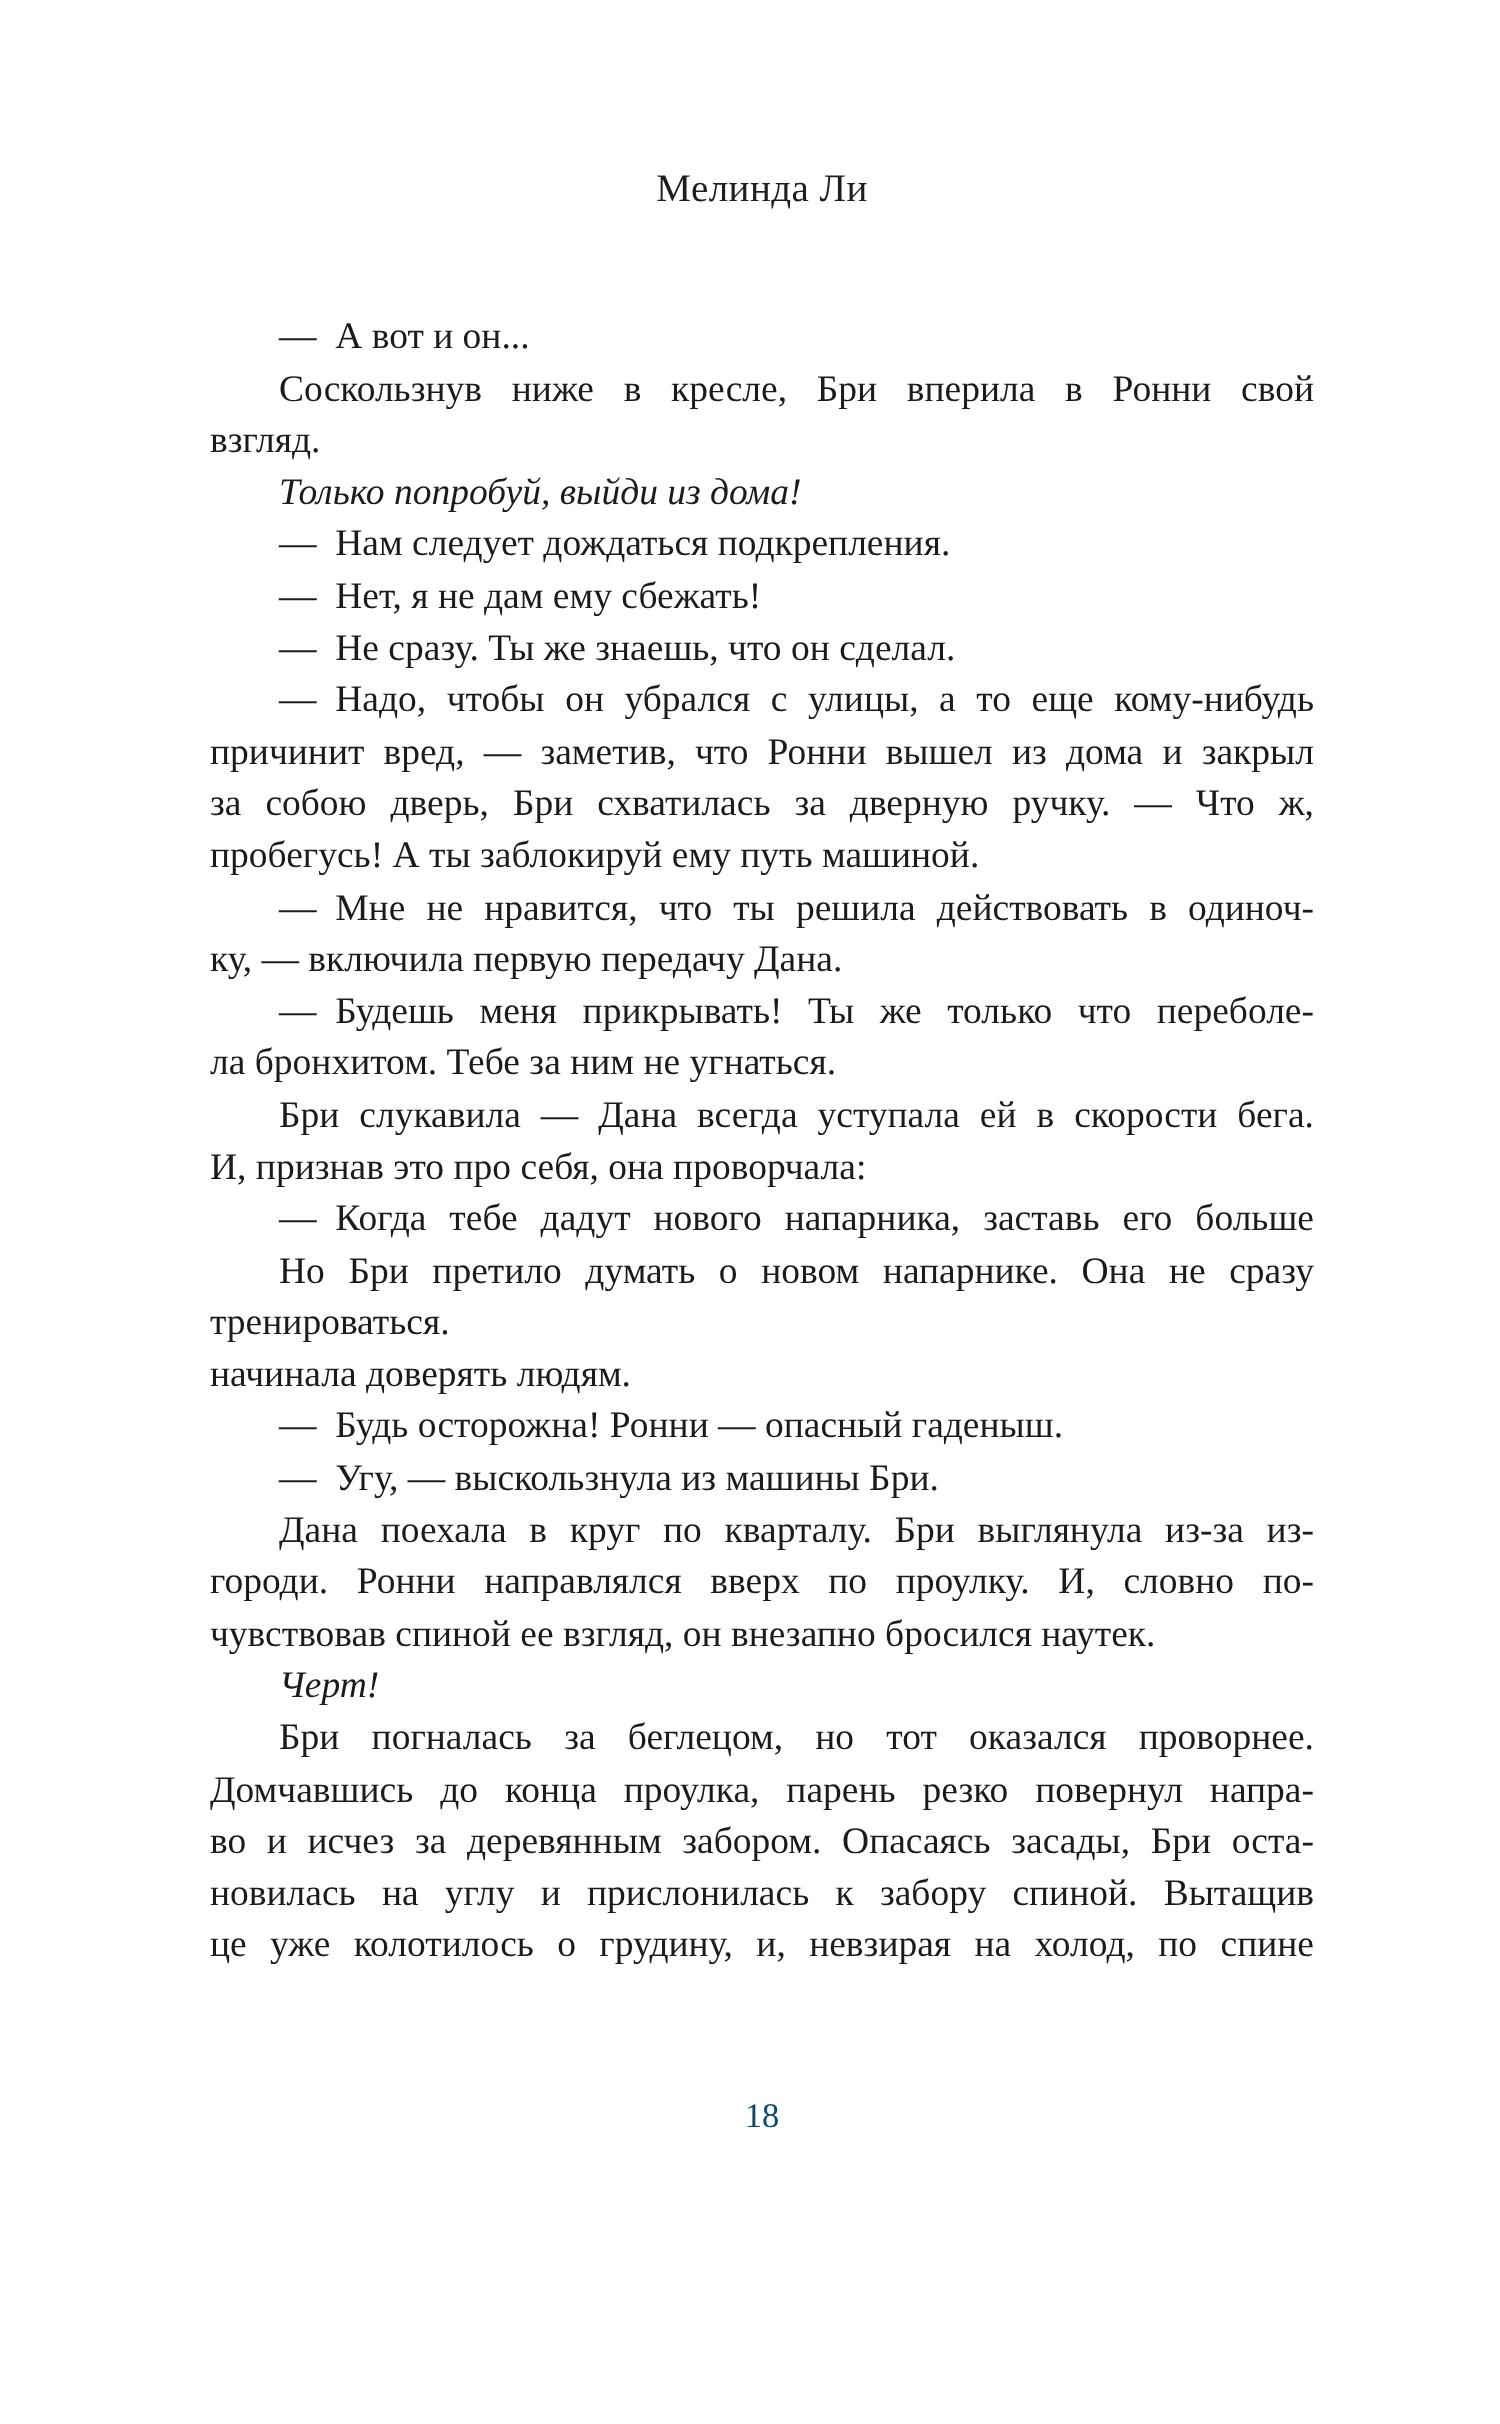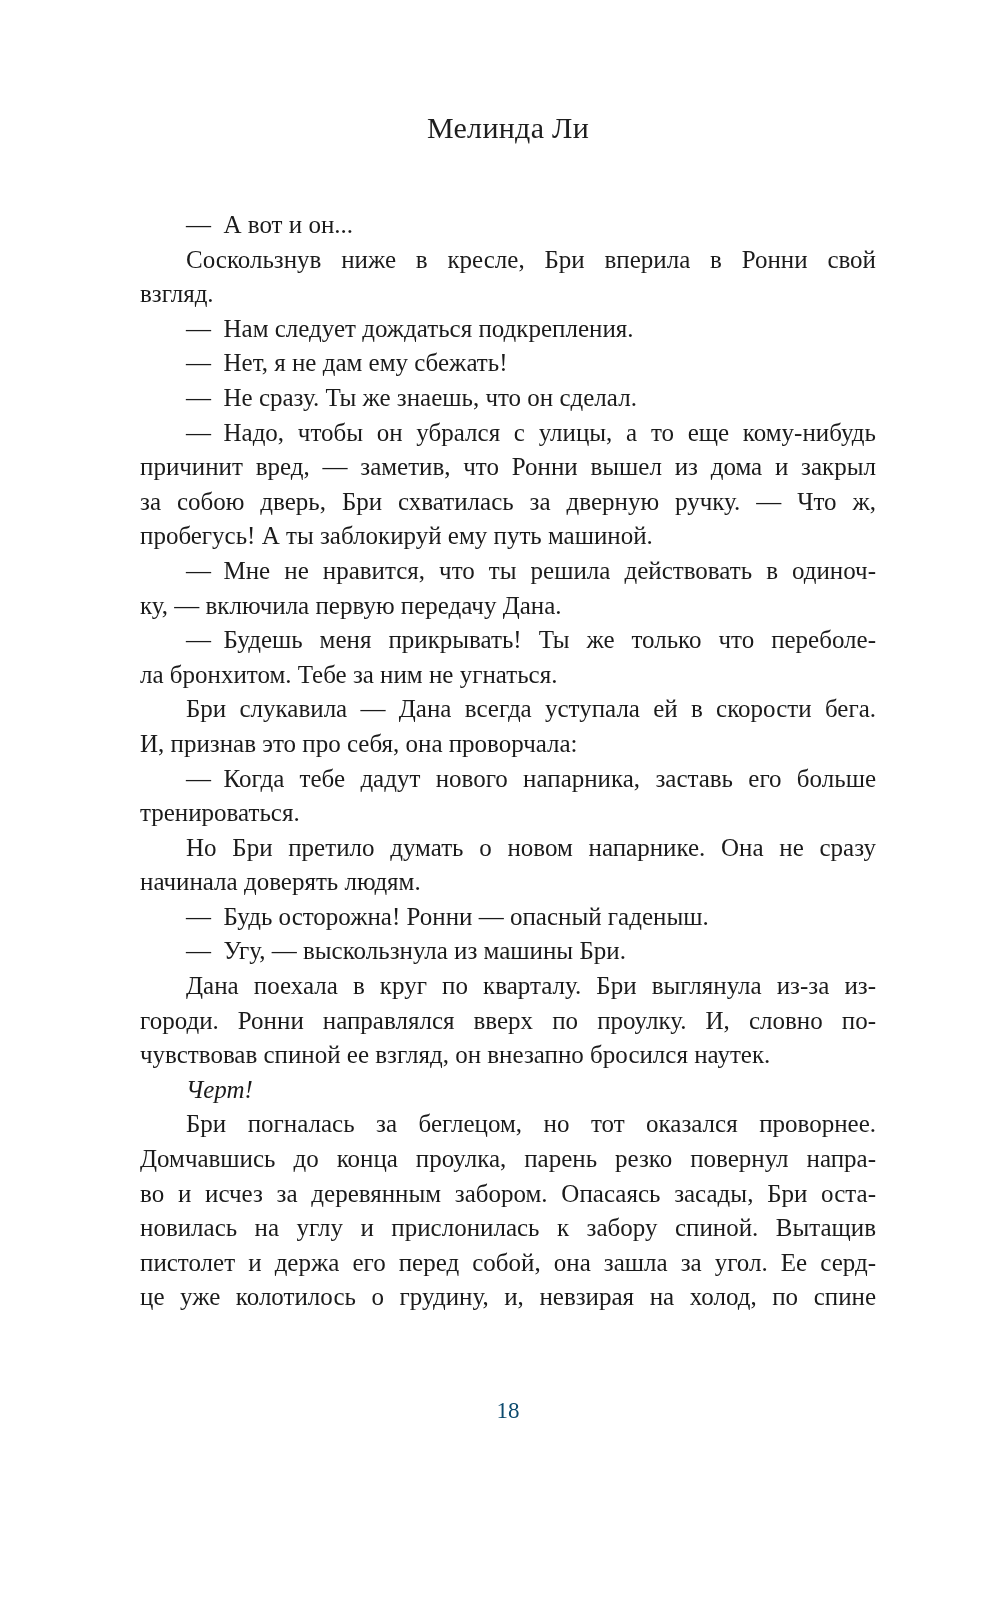--- a/index.html
+++ b/index.html
@@ -16,21 +16,21 @@
     overflow: hidden;
     font-family: "Liberation Serif", serif;
     color: #1b1b1b;
   }
   .running-head {
     position: absolute;
     top: 111px;
     left: 140px;
     width: 736px;
     text-align: center;
-    font-size: 30px;
+    font-size: 26px;
     letter-spacing: 0.3px;
     color: #1e1e1e;
   }
   .body-text {
     position: absolute;
     top: 190px;
     left: 140px;
     width: 736px;
     font-size: 25px;
     margin-top: 18px;
@@ -66,45 +66,45 @@
 </head>
 <body>
 
 <div class="page">
   <div class="running-head">Мелинда Ли</div>
 
   <div class="body-text">
       <div class="line indent">— А вот и он...</div>
       <div class="line indent justify">Соскользнув ниже в кресле, Бри вперила в Ронни свой</div>
       <div class="line">взгляд.</div>
+      <div class="line indent italic">Только попробуй, выйди из дома!</div>
       <div class="line indent">— Нам следует дождаться подкрепления.</div>
       <div class="line indent">— Нет, я не дам ему сбежать!</div>
       <div class="line indent">— Не сразу. Ты же знаешь, что он сделал.</div>
       <div class="line indent justify">— Надо, чтобы он убрался с улицы, а то еще кому-нибудь</div>
       <div class="line justify">причинит вред, — заметив, что Ронни вышел из дома и закрыл</div>
       <div class="line justify">за собою дверь, Бри схватилась за дверную ручку. — Что ж,</div>
       <div class="line">пробегусь! А ты заблокируй ему путь машиной.</div>
       <div class="line indent justify">— Мне не нравится, что ты решила действовать в одиноч-</div>
       <div class="line">ку, — включила первую передачу Дана.</div>
       <div class="line indent justify">— Будешь меня прикрывать! Ты же только что переболе-</div>
       <div class="line">ла бронхитом. Тебе за ним не угнаться.</div>
       <div class="line indent justify">Бри слукавила — Дана всегда уступала ей в скорости бега.</div>
       <div class="line">И, признав это про себя, она проворчала:</div>
       <div class="line indent justify">— Когда тебе дадут нового напарника, заставь его больше</div>
+      <div class="line indent justify">Но Бри претило думать о новом напарнике. Она не сразу</div>
       <div class="line">тренироваться.</div>
-      <div class="line indent justify">Но Бри претило думать о новом напарнике. Она не сразу</div>
       <div class="line">начинала доверять людям.</div>
       <div class="line indent">— Будь осторожна! Ронни — опасный гаденыш.</div>
       <div class="line indent">— Угу, — выскользнула из машины Бри.</div>
       <div class="line indent justify">Дана поехала в круг по кварталу. Бри выглянула из-за из-</div>
       <div class="line justify">городи. Ронни направлялся вверх по проулку. И, словно по-</div>
       <div class="line">чувствовав спиной ее взгляд, он внезапно бросился наутек.</div>
       <div class="line indent italic">Черт!</div>
       <div class="line indent justify">Бри погналась за беглецом, но тот оказался проворнее.</div>
       <div class="line justify">Домчавшись до конца проулка, парень резко повернул напра-</div>
       <div class="line justify">во и исчез за деревянным забором. Опасаясь засады, Бри оста-</div>
       <div class="line justify">новилась на углу и прислонилась к забору спиной. Вытащив</div>
-      <div class="line justify">пистолет и держа его перед собой, она зашла за угол. Ее серд-</div>
       <div class="line justify">це уже колотилось о грудину, и, невзирая на холод, по спине</div>
     </div>
 
   <div class="page-number">18</div>
 </div>
 
 </body></html>

